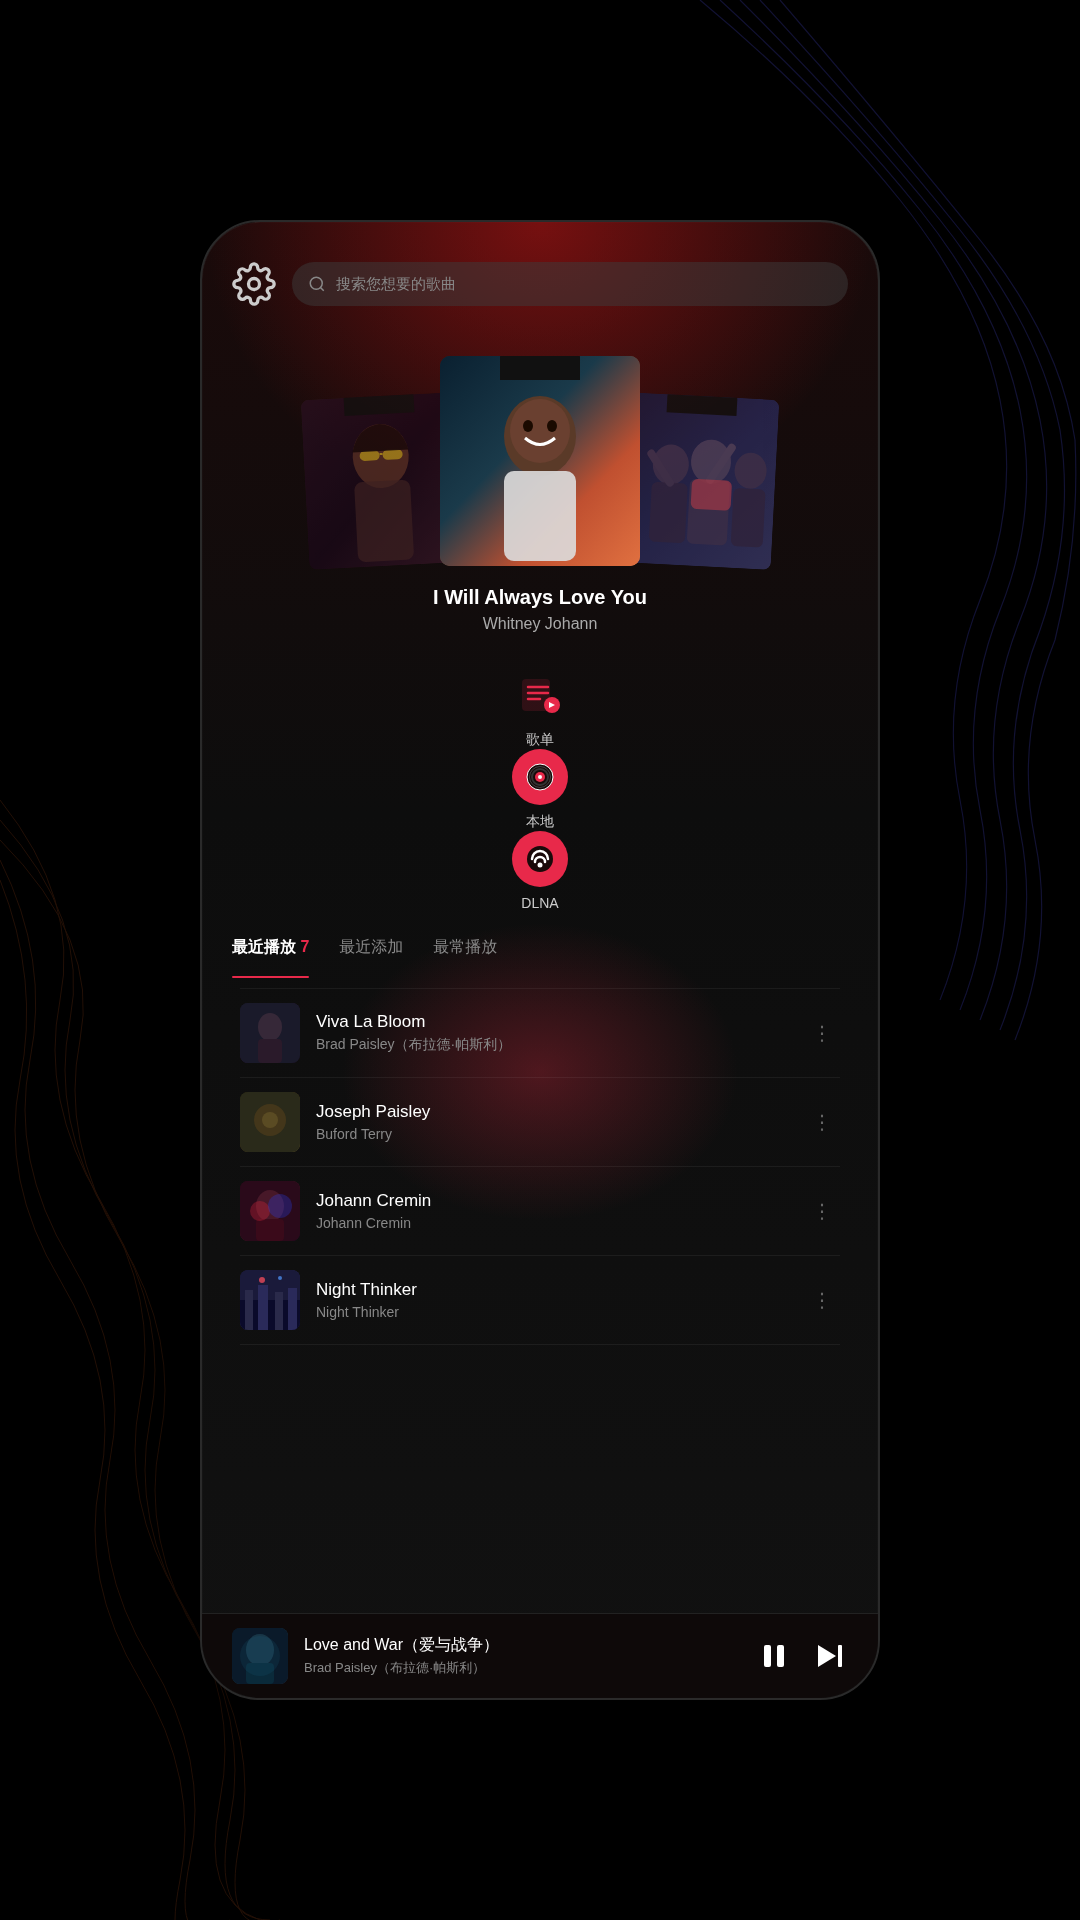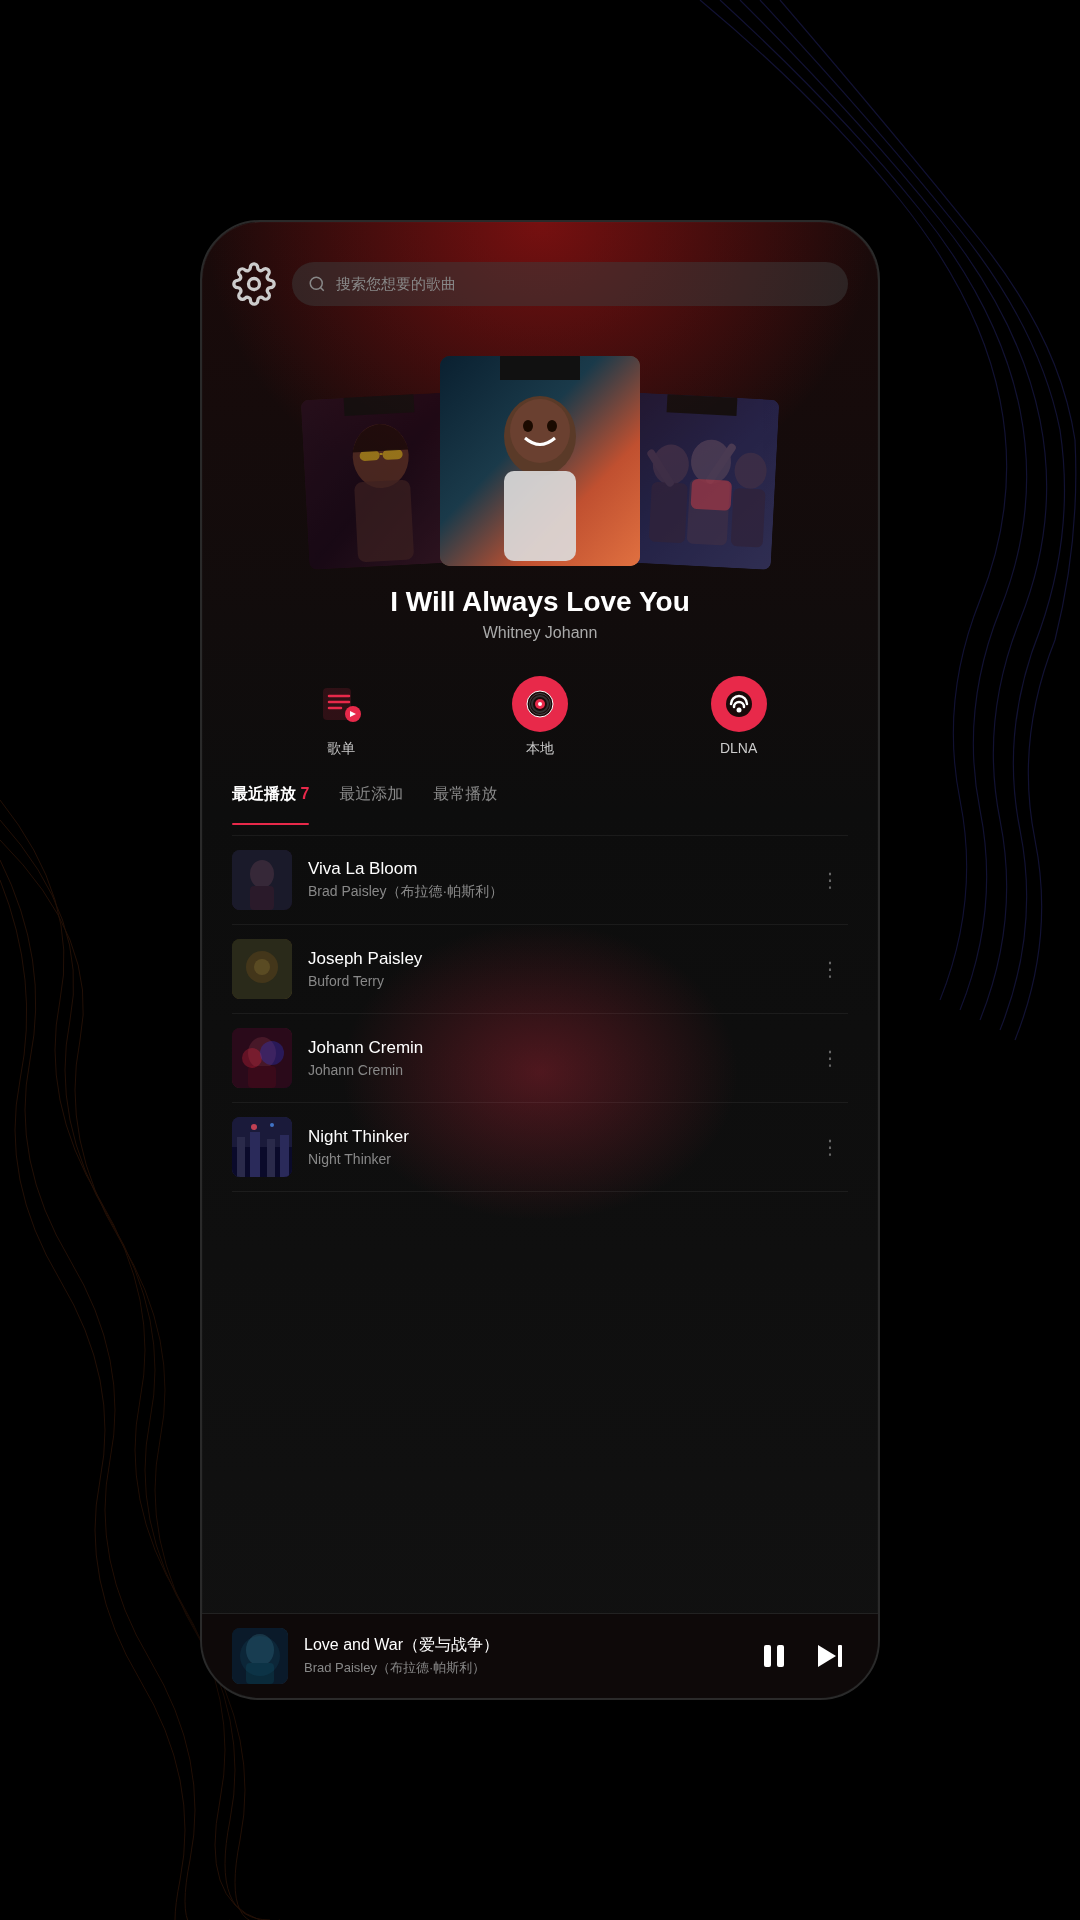--- a/index.html
+++ b/index.html
@@ -171,35 +171,36 @@
     }
 
     
     .song-info {
       text-align: center;
       padding: 20px 20px 10px;
     }
 
     .song-title {
       color: #fff;
-      font-size: 28px;
+      font-size: 20px;
       font-weight: 600;
       margin-bottom: 6px;
     }
 
     .song-artist {
       color: #aaa;
       font-size: 16px;
     }
 
     
     .nav-icons {
       display: flex;
       justify-content: space-around;
       padding: 24px 40px 16px;
+      flex-direction: column;
     }
 
     .nav-item {
       display: flex;
       flex-direction: column;
       align-items: center;
       gap: 8px;
       cursor: pointer;
     }
 
@@ -257,21 +258,21 @@
       right: 0;
       height: 2px;
       background: #e8294a;
       border-radius: 1px;
     }
 
     
     .song-list {
       flex: 1;
       overflow: hidden;
-      padding: 10px 0;
+      padding: 10px 8px;
     }
 
     .song-item {
       display: flex;
       align-items: center;
       padding: 14px 30px;
       gap: 16px;
       position: relative;
     }
 

